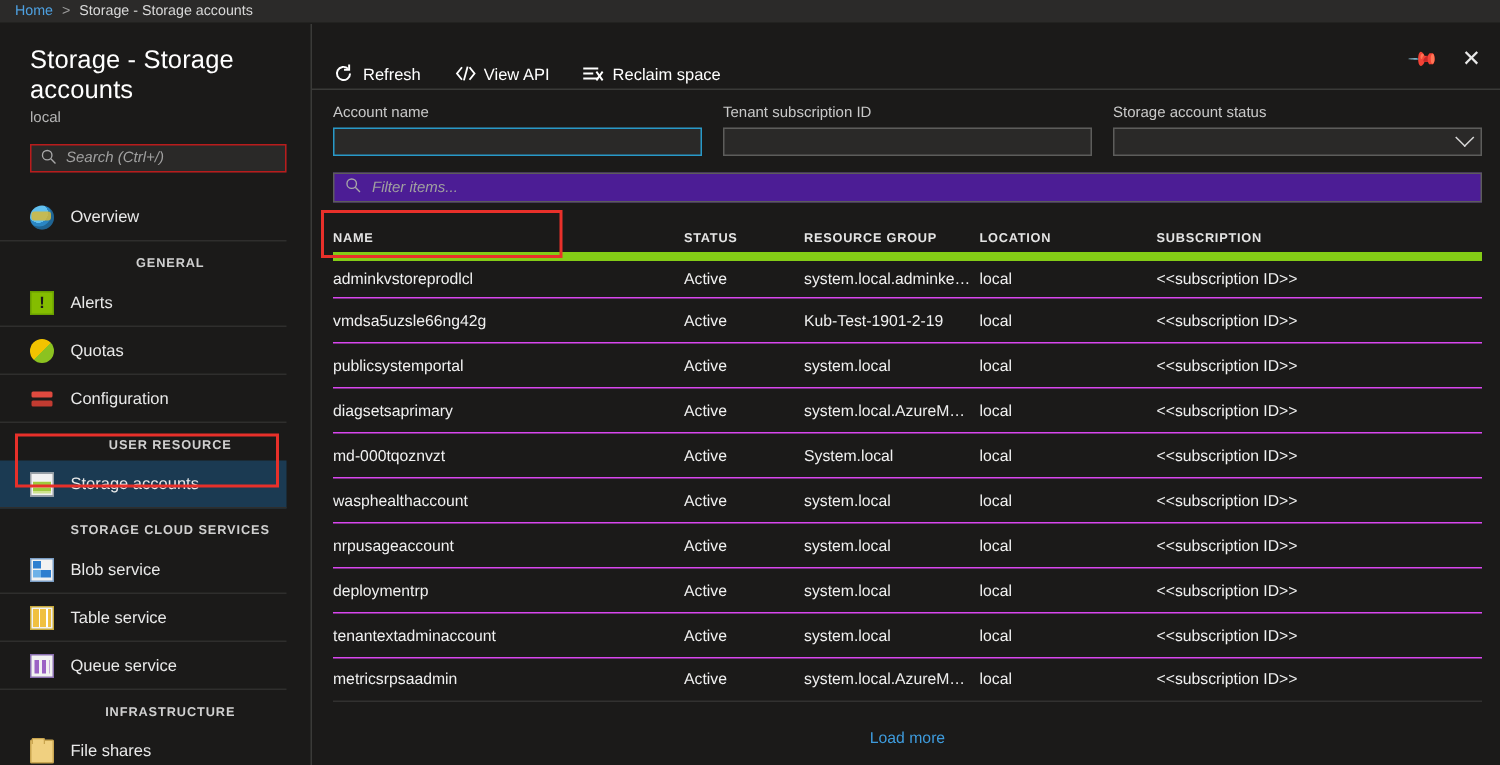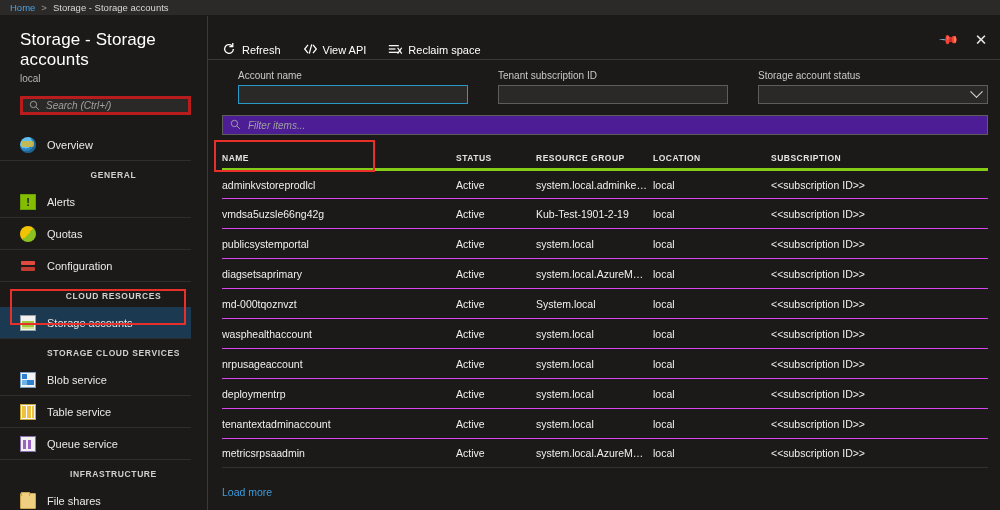--- a/index.html
+++ b/index.html
@@ -48,21 +48,21 @@
     border-right: 1px solid #3a3a38;
     position: relative;
   }
   #title-block { padding: 14px 0 0 20px; }
   #page-title { font-size: 17px; font-weight: 400; color: #ffffff; letter-spacing: .1px; }
   #page-subtitle { font-size: 10px; color: #b5b5b5; margin-top: 3px; }
 
   #sidebar-search-wrap { padding: 12px 16px 0 20px; }
   #sidebar-search {
     height: 19px;
-    border: 3px solid #b91c1c;
+    border: 1px solid #b91c1c;
     background: #2a2928;
     display: flex; align-items: center;
     padding: 0 6px;
     cursor: text;
   }
   #sidebar-search .mag { margin-right: 6px; flex: 0 0 auto; }
   #sidebar-search .ph {
     font-size: 10px; color: #a0a0a0; font-style: italic;
   }
 
@@ -169,21 +169,21 @@
   .tool-btn {
     display: flex; align-items: flex-end; gap: 6px;
     font-size: 11px; color: #ffffff; cursor: pointer;
     height: 24px;
   }
   .tool-ico { width: 14px; height: 14px; position: relative; flex: 0 0 14px; }
 
   #filters {
     display: flex; padding: 10px 12px 0 14px; gap: 14px;
   }
-  .filter-field { flex: 1; min-width: 0; margin-left: 16px; }
+  .filter-field { flex: 1; min-width: 0; }
   .filter-label { font-size: 10px; color: #c9c9c9; margin-bottom: 4px; }
   .filter-input {
     height: 19px; background: #2a2928;
     border: 1px solid #5d5d5b;
     display: flex; align-items: center; padding: 0 6px;
     cursor: text;
   }
   .filter-input.focused { border: 1px solid #2899c8; }
   .filter-input.select { justify-content: flex-end; cursor: pointer; }
   .chev {
@@ -203,30 +203,30 @@
   .trow { display: flex; align-items: center; }
   #thead .trow { height: 20px; }
   #thead .th {
     font-size: 8.5px; font-weight: bold; color: #e4e4e4; letter-spacing: .5px;
   }
   #tbody .trow {
     height: 30px;
     border-top: 1px solid #d946ef;
     cursor: pointer;
   }
-  #tbody .trow:first-child { border-top: 3px solid #84cc16; }
+  #tbody .trow:first-child { border-top: 6px solid #84cc16; }
   #tbody .trow:last-child { border-bottom: 1px solid #323130; }
   .td { font-size: 10.5px; color: #f0f0f0; overflow: hidden; white-space: nowrap; text-overflow: ellipsis; }
   .c-name  { flex: 0 0 234px; }
   .c-status{ flex: 0 0 80px; }
   .c-rg    { flex: 0 0 117px; padding-right: 6px; }
   .c-loc   { flex: 0 0 118px; }
   .c-sub   { flex: 1 1 auto; }
 
-  #load-more-wrap { text-align: left; margin-top: 14px; }
+  #load-more-wrap { text-align: center; margin-top: 14px; }
   #load-more { font-size: 10.5px; color: #3e9bdc; cursor: pointer; display: inline-block; }
 </style>
 </head>
 <body>
 
 <div id="breadcrumb-bar">
   <span class="crumb-home">Home</span>
   <span class="crumb-sep">&gt;</span>
   <span class="crumb-current">Storage - Storage accounts</span>
 </div>
@@ -272,21 +272,21 @@
       </div>
       <div class="nav-item">
         <span class="nav-ico ico-quota"></span>
         <span class="nav-lbl">Quotas</span>
       </div>
       <div class="nav-item">
         <span class="nav-ico ico-config"></span>
         <span class="nav-lbl">Configuration</span>
       </div>
 
-      <div class="nav-section">CLOUD RESOURCES</div>
+      <div class="nav-section">USER RESOURCE</div>
       <div class="nav-item selected">
         <span class="nav-ico ico-storage"></span>
         <span class="nav-lbl">Storage accounts</span>
       </div>
 
       <div class="nav-section">STORAGE CLOUD SERVICES</div>
       <div class="nav-item">
         <span class="nav-ico ico-blob"></span>
         <span class="nav-lbl">Blob service</span>
       </div>

